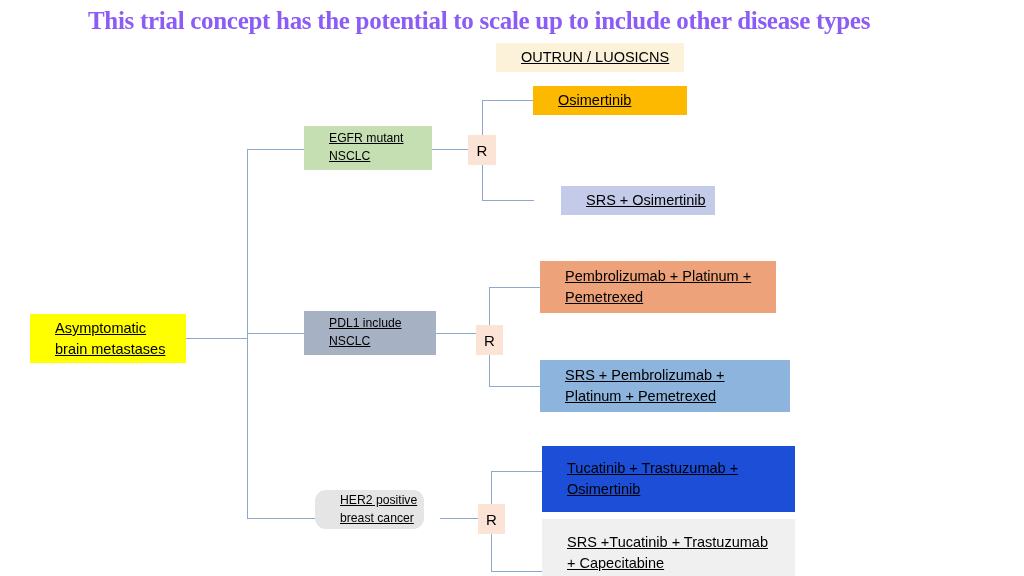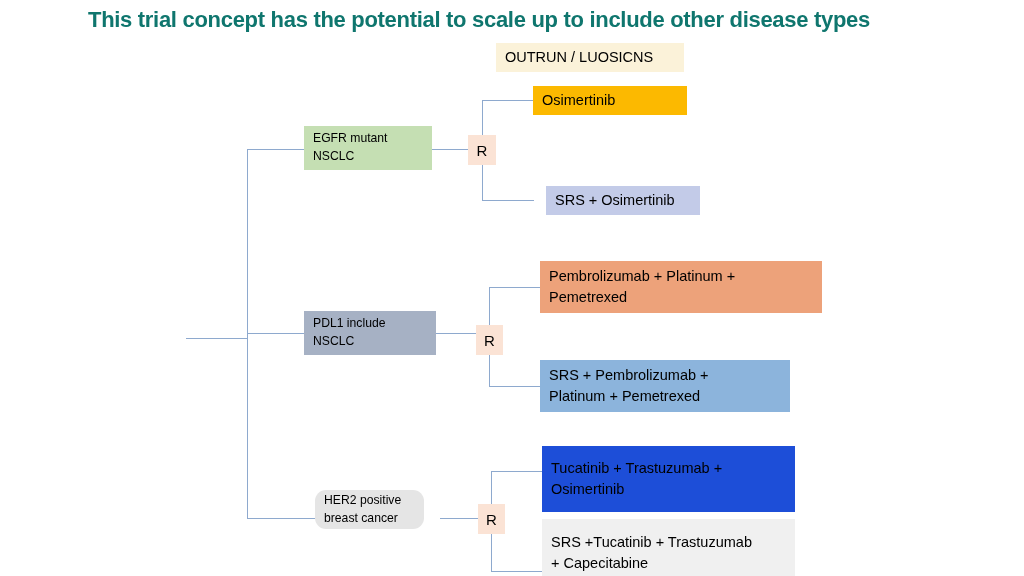--- a/index.html
+++ b/index.html
@@ -19,35 +19,37 @@
     position: absolute;
     left: 0; top: 0;
     width: 1024px;
     height: 576px;
   }
   .title {
     position: absolute;
     left: 88px;
     top: 7px;
     width: 800px;
-    font-size: 22px;
+    font-size: 25px;
     font-weight: bold;
     letter-spacing: -0.3px;
     white-space: nowrap;
-    color: #0f766e;
+    color: #8b5cf6;
+    font-family: Liberation Serif, serif;
   }
   .box {
     position: absolute;
     box-sizing: border-box;
     font-size: 14.5px;
     line-height: 1.42;
     display: flex;
     align-items: center;
-    padding-left: 9px;
+    padding-left: 25px;
     padding-right: 5px;
+    text-decoration: underline;
   }
   .box.small {
     font-size: 12.2px;
     line-height: 1.45;
   }
   .rbox {
     position: absolute;
     box-sizing: border-box;
     background: #fbe3d5;
     display: flex;
@@ -94,51 +96,57 @@
   <div class="line h" style="left:436px; top:333px; width:40px;"></div>
   <div class="line v" style="left:489px; top:287px; height:99px;"></div>
   <div class="line h" style="left:489px; top:287px; width:51px;"></div>
   <div class="line h" style="left:489px; top:386px; width:51px;"></div>
 
   <div class="line h" style="left:440px; top:518px; width:38px;"></div>
   <div class="line v" style="left:491px; top:471px; height:100px;"></div>
   <div class="line h" style="left:491px; top:471px; width:51px;"></div>
   <div class="line h" style="left:491px; top:571px; width:51px;"></div>
 
+  <div class="box" style="left:30px; top:314px; width:156px; height:49px; background:#ffff00; z-index:2;">
+    <div>
+      <div>Asymptomatic</div>
+      <div>brain metastases</div>
+    </div>
+  </div>
 
   <div class="box small" style="left:304px; top:126px; width:128px; height:44px; background:#c5dfb3; z-index:2;">
     <div>
       <div>EGFR mutant</div>
       <div>NSCLC</div>
     </div>
   </div>
   <div class="rbox" style="left:468px; top:135px; width:28px; height:30px;">
     <span>R</span>
   </div>
   <div class="box" style="left:533px; top:86px; width:154px; height:29px; background:#fcb900; z-index:2;">
     <div>
       <div>Osimertinib</div>
     </div>
   </div>
-  <div class="box" style="left:546px; top:186px; width:154px; height:29px; background:#c3cbe8; z-index:2;">
+  <div class="box" style="left:561px; top:186px; width:154px; height:29px; background:#c3cbe8; z-index:2;">
     <div>
       <div>SRS + Osimertinib</div>
     </div>
   </div>
 
   <div class="box small" style="left:304px; top:311px; width:132px; height:44px; background:#a6b1c4; z-index:2;">
     <div>
       <div>PDL1 include</div>
       <div>NSCLC</div>
     </div>
   </div>
   <div class="rbox" style="left:476px; top:325px; width:27px; height:30px;">
     <span>R</span>
   </div>
-  <div class="box" style="left:540px; top:261px; width:282px; height:52px; background:#eda27a; z-index:2;">
+  <div class="box" style="left:540px; top:261px; width:236px; height:52px; background:#eda27a; z-index:2;">
     <div>
       <div>Pembrolizumab + Platinum +</div>
       <div>Pemetrexed</div>
     </div>
   </div>
   <div class="box" style="left:540px; top:360px; width:250px; height:52px; background:#8cb4dc; z-index:2;">
     <div>
       <div>SRS + Pembrolizumab +</div>
       <div>Platinum + Pemetrexed</div>
     </div>

